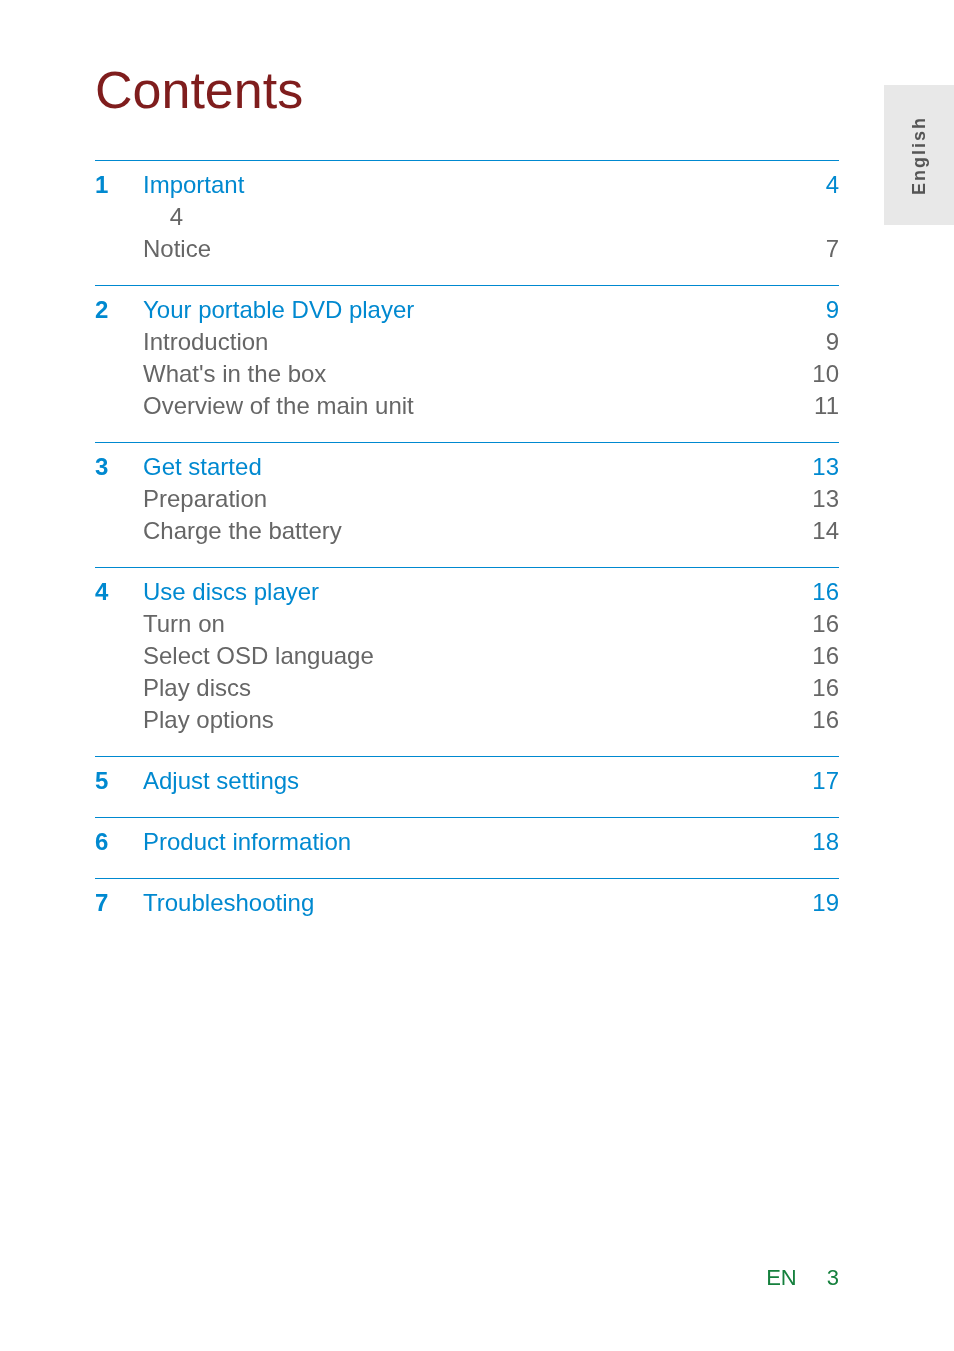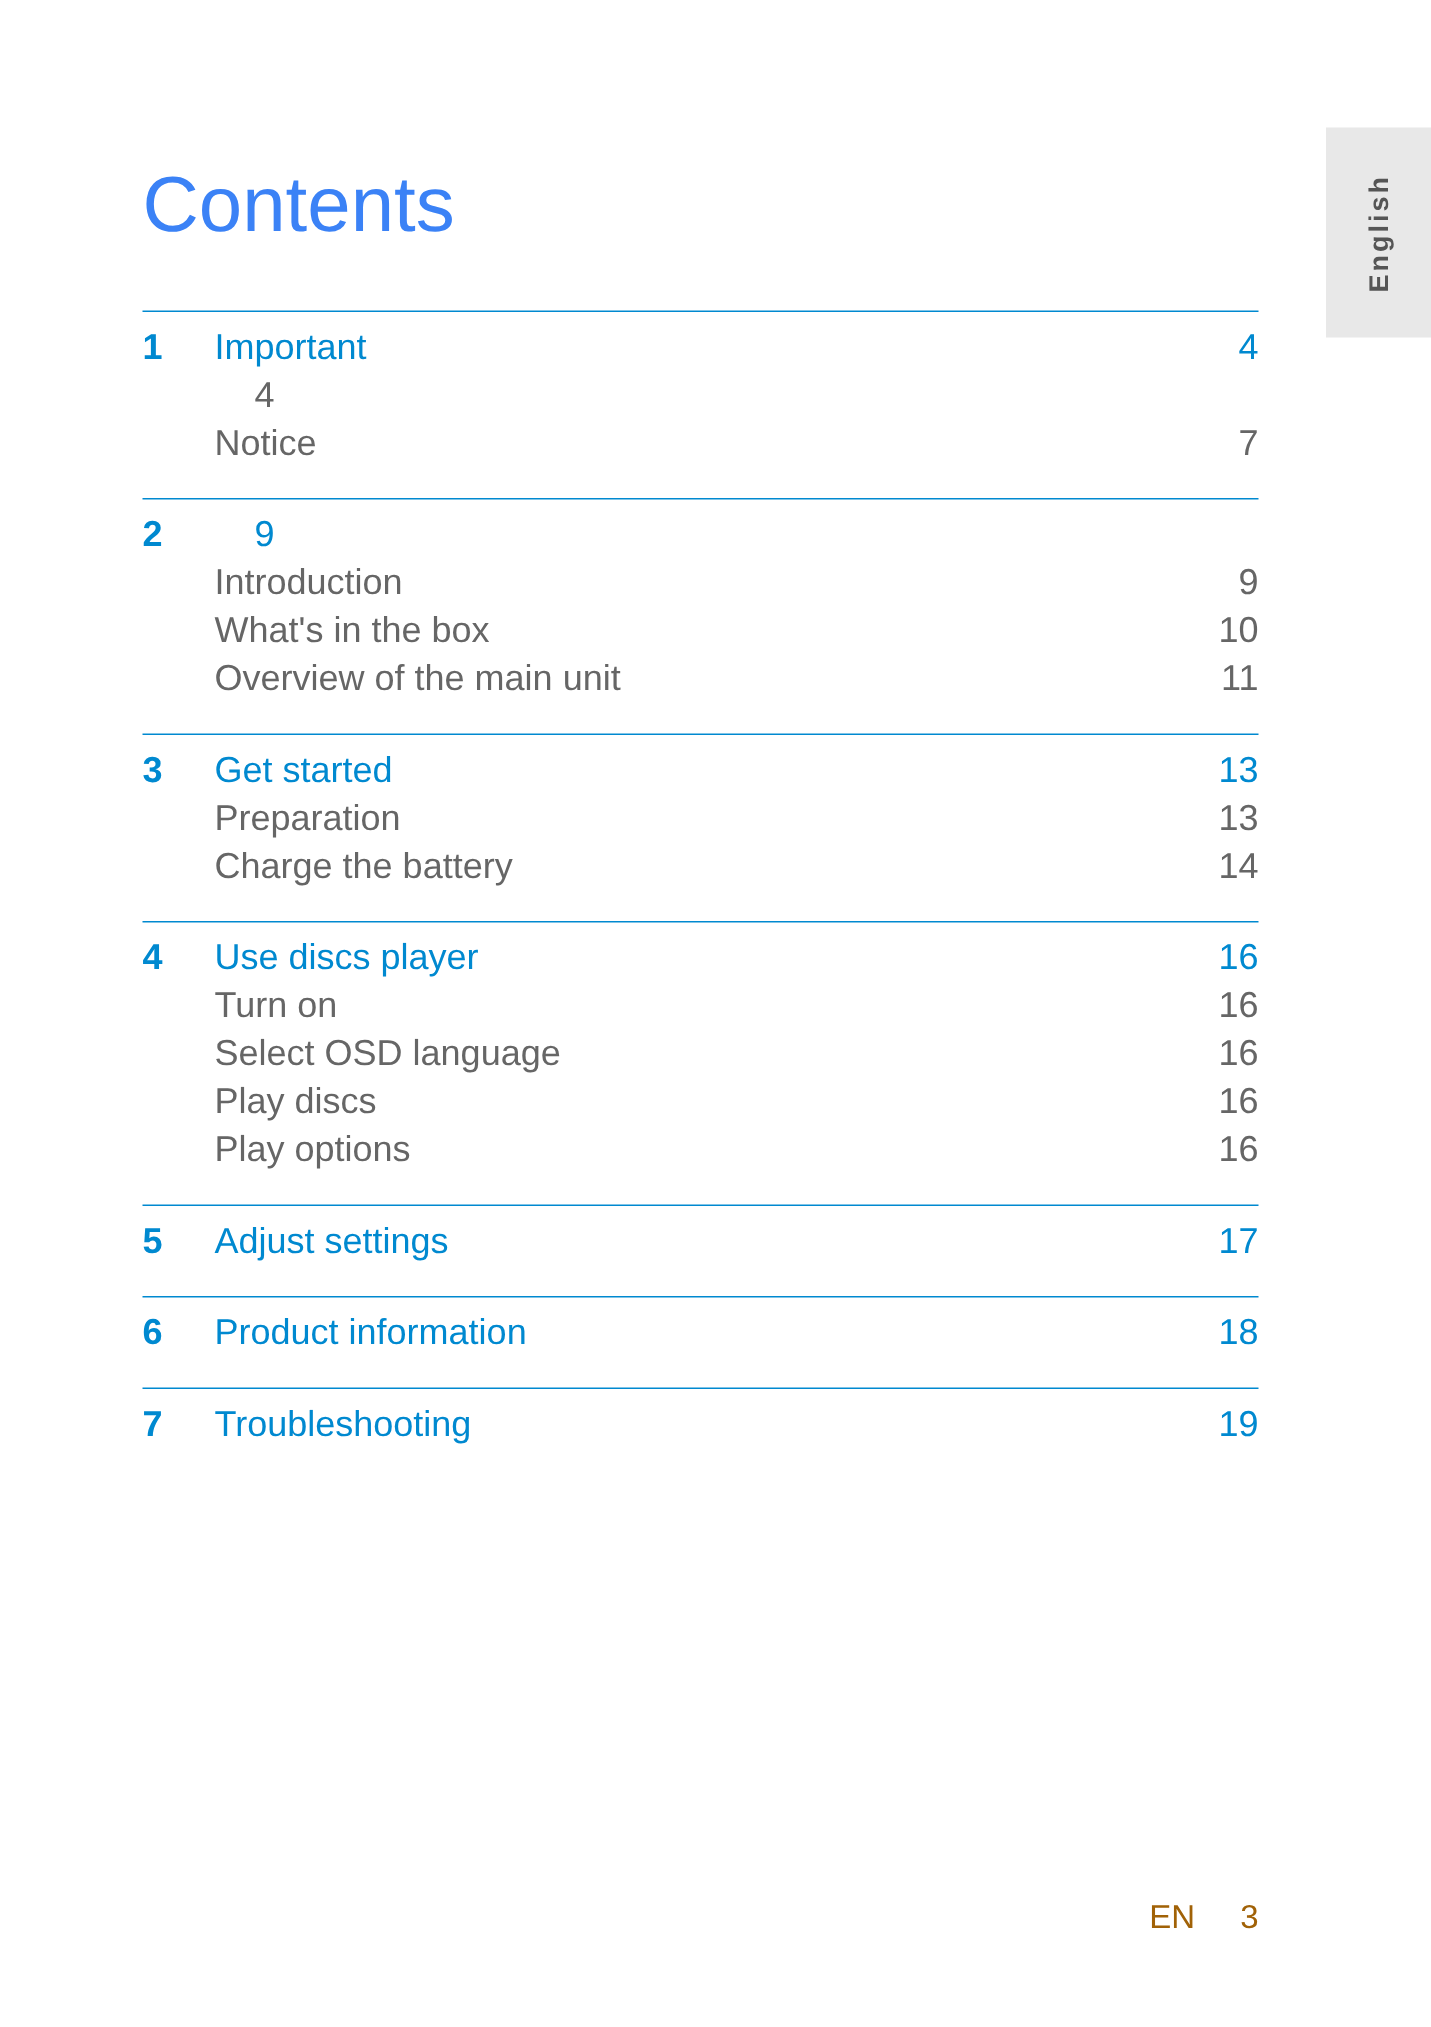--- a/index.html
+++ b/index.html
@@ -34,25 +34,24 @@
     }
     .language-tab-text {
       transform: rotate(-90deg);
       font-size: 18px;
       font-weight: 600;
       color: #555;
       letter-spacing: 2px;
       white-space: nowrap;
     }
     .title {
-      color: #3b82f6;
+      color: #7f1d1d;
       font-size: 52px;
       font-weight: 400;
       margin-bottom: 40px;
-      margin-top: 47px;
     }
     .toc {
       width: 100%;
     }
     .section {
       border-top: 1.5px solid #0089d0;
       padding: 10px 0 18px 0;
     }
     .section-header {
       display: flex;
@@ -92,21 +91,21 @@
       color: #666;
     }
     .footer {
       position: absolute;
       bottom: 60px;
       right: 115px;
       display: flex;
       align-items: baseline;
       gap: 30px;
       font-size: 22px;
-      color: #a16207;
+      color: #15803d;
     }
     .footer-lang {
       font-weight: 400;
     }
     .footer-page {
       font-weight: 300;
     }
   </style>
 </head>
 <body>
@@ -130,20 +129,21 @@
           <span class="subitem-page">4</span>
         </div>
         <div class="subitem">
           <span class="subitem-title">Notice</span>
           <span class="subitem-page">7</span>
         </div>
       </div>
       <div class="section">
         <div class="section-header">
           <span class="section-number">2</span>
+          <span class="section-title">Your portable DVD player</span>
           <span class="section-page">9</span>
         </div>
         <div class="subitem">
           <span class="subitem-title">Introduction</span>
           <span class="subitem-page">9</span>
         </div>
         <div class="subitem">
           <span class="subitem-title">What's in the box</span>
           <span class="subitem-page">10</span>
         </div>

